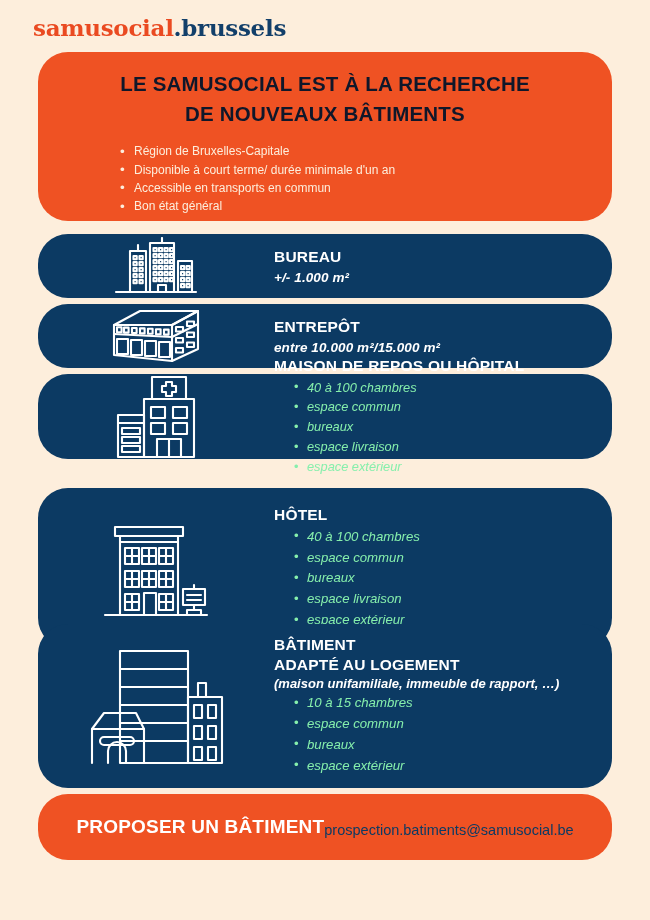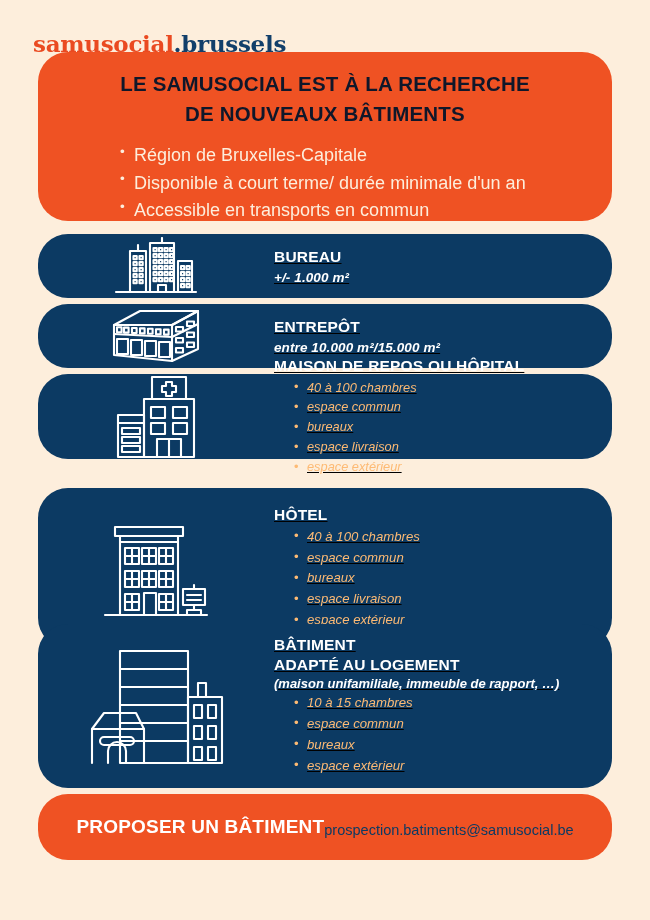--- a/index.html
+++ b/index.html
@@ -17,21 +17,21 @@
     position: relative;
     width: 650px;
     height: 920px;
     box-sizing: border-box;
   }
 
   
   .logo {
     position: absolute;
     left: 33px;
-    top: 30px;
+    top: 14px;
     font-family: "DejaVu Serif", serif;
     font-size: 23px;
     font-weight: 700;
     letter-spacing: -0.3px;
     white-space: nowrap;
   }
   .logo .brand { color: #ea4a21; }
   .logo .tld { color: #123f6a; }
 
   
@@ -61,21 +61,21 @@
   }
   .header-title .line2 { display: block; }
   .header-bullets {
     list-style: none;
     margin: 14px 0 0 0;
     padding: 0 0 0 56px;
   }
   .header-bullets li {
     position: relative;
     color: #fdeedc;
-    font-size: 18px;
+    font-size: 12px;
     line-height: 1.52;
     padding-left: 14px;
   }
   .header-bullets li::before {
     content: "•";
     position: absolute;
     left: 0;
     top: -0.5px;
     color: #fdeedc;
     font-size: 13.5px;
@@ -89,21 +89,20 @@
   .icon-col {
     width: 236px;
     flex: 0 0 236px;
     display: flex;
     align-items: center;
     justify-content: center;
   }
   .text-col {
     flex: 1 1 auto;
     padding-right: 1px;
-    text-decoration: underline;
   }
   .card-title {
     color: #ffffff;
     font-size: 15.5px;
     font-weight: 700;
     letter-spacing: 0.2px;
     line-height: 1.28;
   }
   .card-sub {
     color: #ffffff;
@@ -120,21 +119,21 @@
     font-weight: 700;
     margin-top: 1px;
   }
   .card-list {
     list-style: none;
     margin: 2px 0 0 0;
     padding: 0 0 0 20px;
   }
   .card-list li {
     position: relative;
-    color: #fdba74;
+    color: #86efac;
     font-size: 12.8px;
     font-style: italic;
     line-height: 1.56;
     padding-left: 13px;
   }
   .card-list li::before {
     content: "•";
     position: absolute;
     left: 0;
     top: -0.5px;

